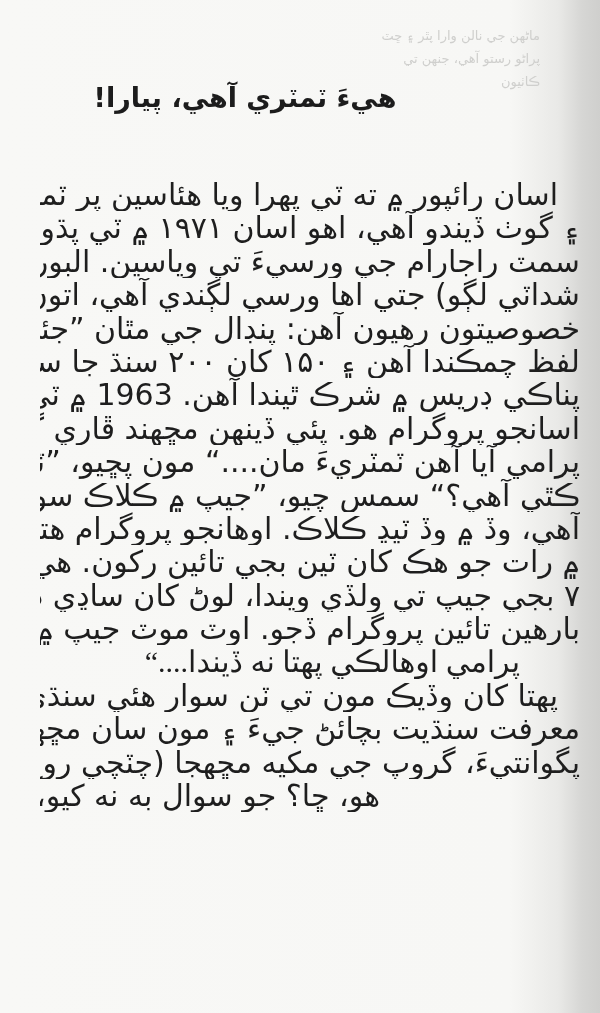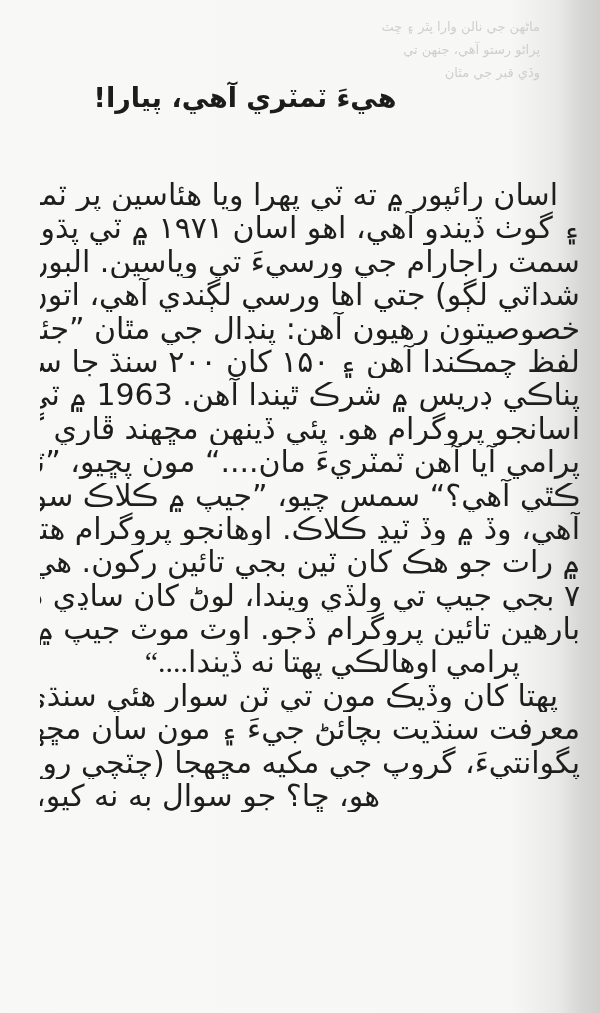--- a/index.html
+++ b/index.html
@@ -7,21 +7,21 @@
     width: 600px; height: 1013px; overflow: hidden;
     background: #f6f6f4;
     position: relative;
     font-family: "DejaVu Sans", sans-serif;
   }
   .page {
     position: absolute; inset: 0;
     background: linear-gradient(to right, #f8f8f6 0%, #f7f7f5 85%, #e9e9e7 93%, #d6d6d4 97%, #cfcfcd 100%);
   }
   .bleed {
-    position: absolute; right: 60px; top: 15px; width: 460px;
+    position: absolute; right: 60px; top: 24px; width: 460px;
     direction: rtl; text-align: right;
     color: #cfcfcd; font-size: 13px; line-height: 23px;
     filter: blur(0.4px);
   }
   .bleed div { white-space: nowrap; overflow: hidden; }
   .title {
     position: absolute; left: 0; width: 490px; top: 82px;
     text-align: center; direction: rtl;
     font-size: 27px; font-weight: bold; color: #1c1c1c;
     letter-spacing: 1px;
@@ -40,21 +40,21 @@
   .line.indent { padding-right: 22px; }
 </style>
 </head>
 <body>
 
 <div class="page">
 
   <div class="bleed">
     <div>ماڻهن جي نالن وارا پٿر ۽ ڇٽ</div>
     <div>پراڻو رستو آهي، جنهن تي</div>
-    <div>وڏي قبر جي مٿان</div>
+    <div>ڪاٺيون</div>
   </div>
 
   <div class="title">هيءَ ٽمٽري آهي، پيارا!</div>
 
   <div class="body">
     <div>
       <div class="line indent">اسان رائپور ۾ ته ٽي پهرا ويا هئاسين پر ٽمٽري نالي</div>
       <div class="line">۽ گوٺ ڏيندو آهي، اهو اسان ۱۹۷۱ ۾ ٽي پڌو جڏهن</div>
       <div class="line">سمٽ راجارام جي ورسيءَ تي وياسين. البورا (هاٿي</div>
       <div class="line">شداٽي لڳو) جتي اها ورسي لڳندي آهي، اتون ته</div>

